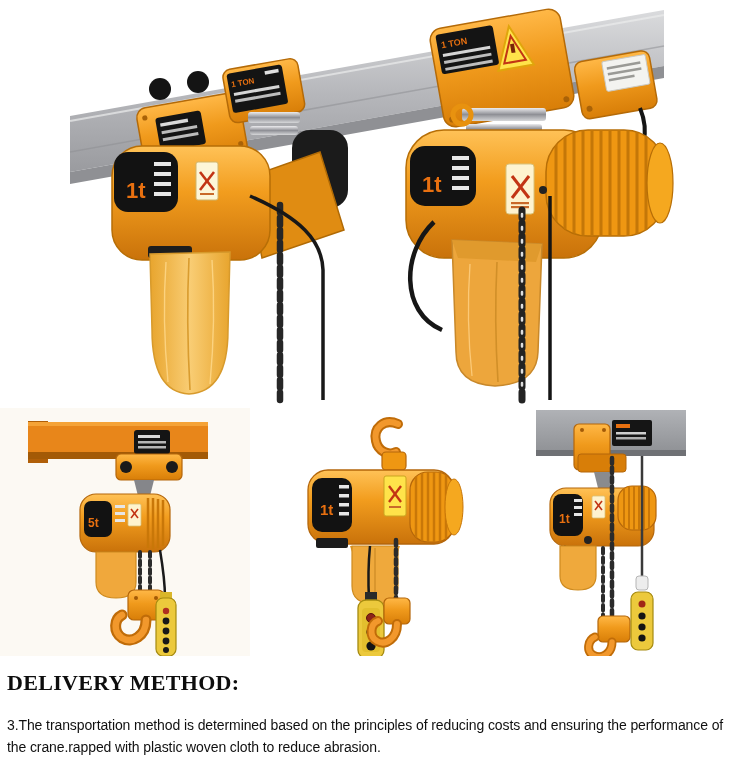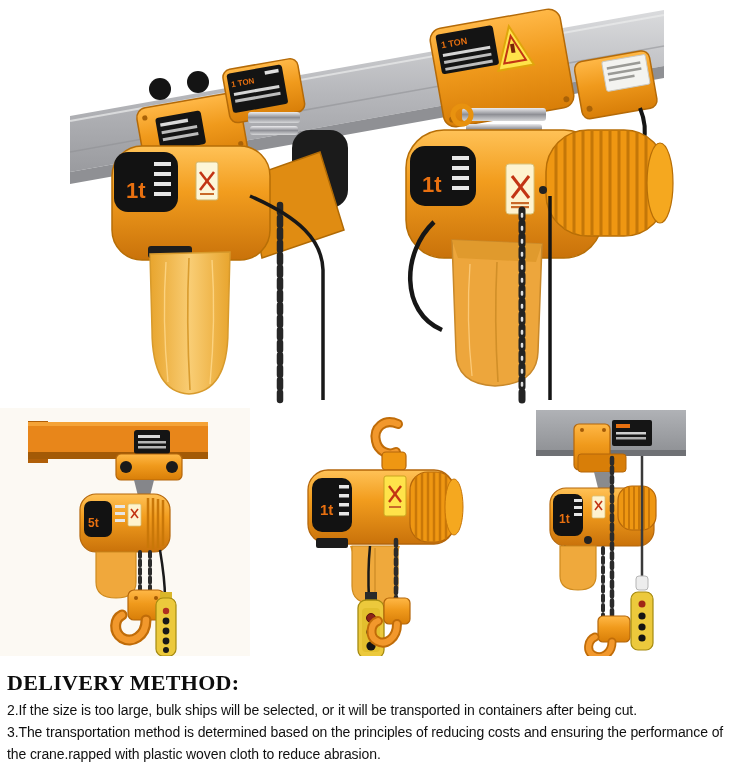--- a/index.html
+++ b/index.html
@@ -5,21 +5,21 @@
   html,body{margin:0;padding:0;background:#fff;}
   .page{position:relative;width:750px;height:782px;background:#fff;overflow:hidden;
         font-family:"Liberation Sans",sans-serif;color:#111;}
   .photo{position:absolute;display:block;}
   .main-photo{top:0;left:0;width:750px;height:408px;}
   .thumb{top:408px;width:250px;height:248px;}
   .thumb1{left:0;background:#fcf9f3;}
   .thumb2{left:250px;background:#ffffff;}
   .thumb3{left:500px;background:#ffffff;}
   .delivery{position:absolute;left:0;top:656px;width:750px;}
-  .delivery h2{margin:14px 0 4px 7px;font-family:"Liberation Serif",serif;font-weight:700;
+  .delivery h2{margin:14px 0 19px 7px;font-family:"Liberation Serif",serif;font-weight:700;
                font-size:22px;letter-spacing:0.3px;color:#0d0d0d;}
   .delivery .items{margin:0 0 0 7px;width:724px;font-size:14px;line-height:21.8px;
                    letter-spacing:-0.1px;color:#101010;}
   svg{display:block;}
   text{font-family:"Liberation Sans",sans-serif;font-weight:bold;}
 </style>
 </head>
 <body>
 
 <div class="page">
@@ -385,18 +385,17 @@
       <circle cx="142" cy="196" r="3.5" fill="#a02616"></circle>
       <circle cx="142" cy="208" r="3.6" fill="#141414"></circle>
       <circle cx="142" cy="219" r="3.6" fill="#141414"></circle>
       <circle cx="142" cy="230" r="3.6" fill="#141414"></circle>
     </g>
   </svg>
 
   <div class="delivery">
     <h2>DELIVERY METHOD:</h2>
     <div class="items">
-      <div>2.If the size is too large, bulk ships will be selected, or it will be transported in containers after being cut.</div>
       <div>3.The transportation method is determined based on the principles of reducing costs and ensuring the performance of the crane.rapped with plastic woven cloth to reduce abrasion.</div>
     </div>
   </div>
 
 </div>
 
 </body></html>

